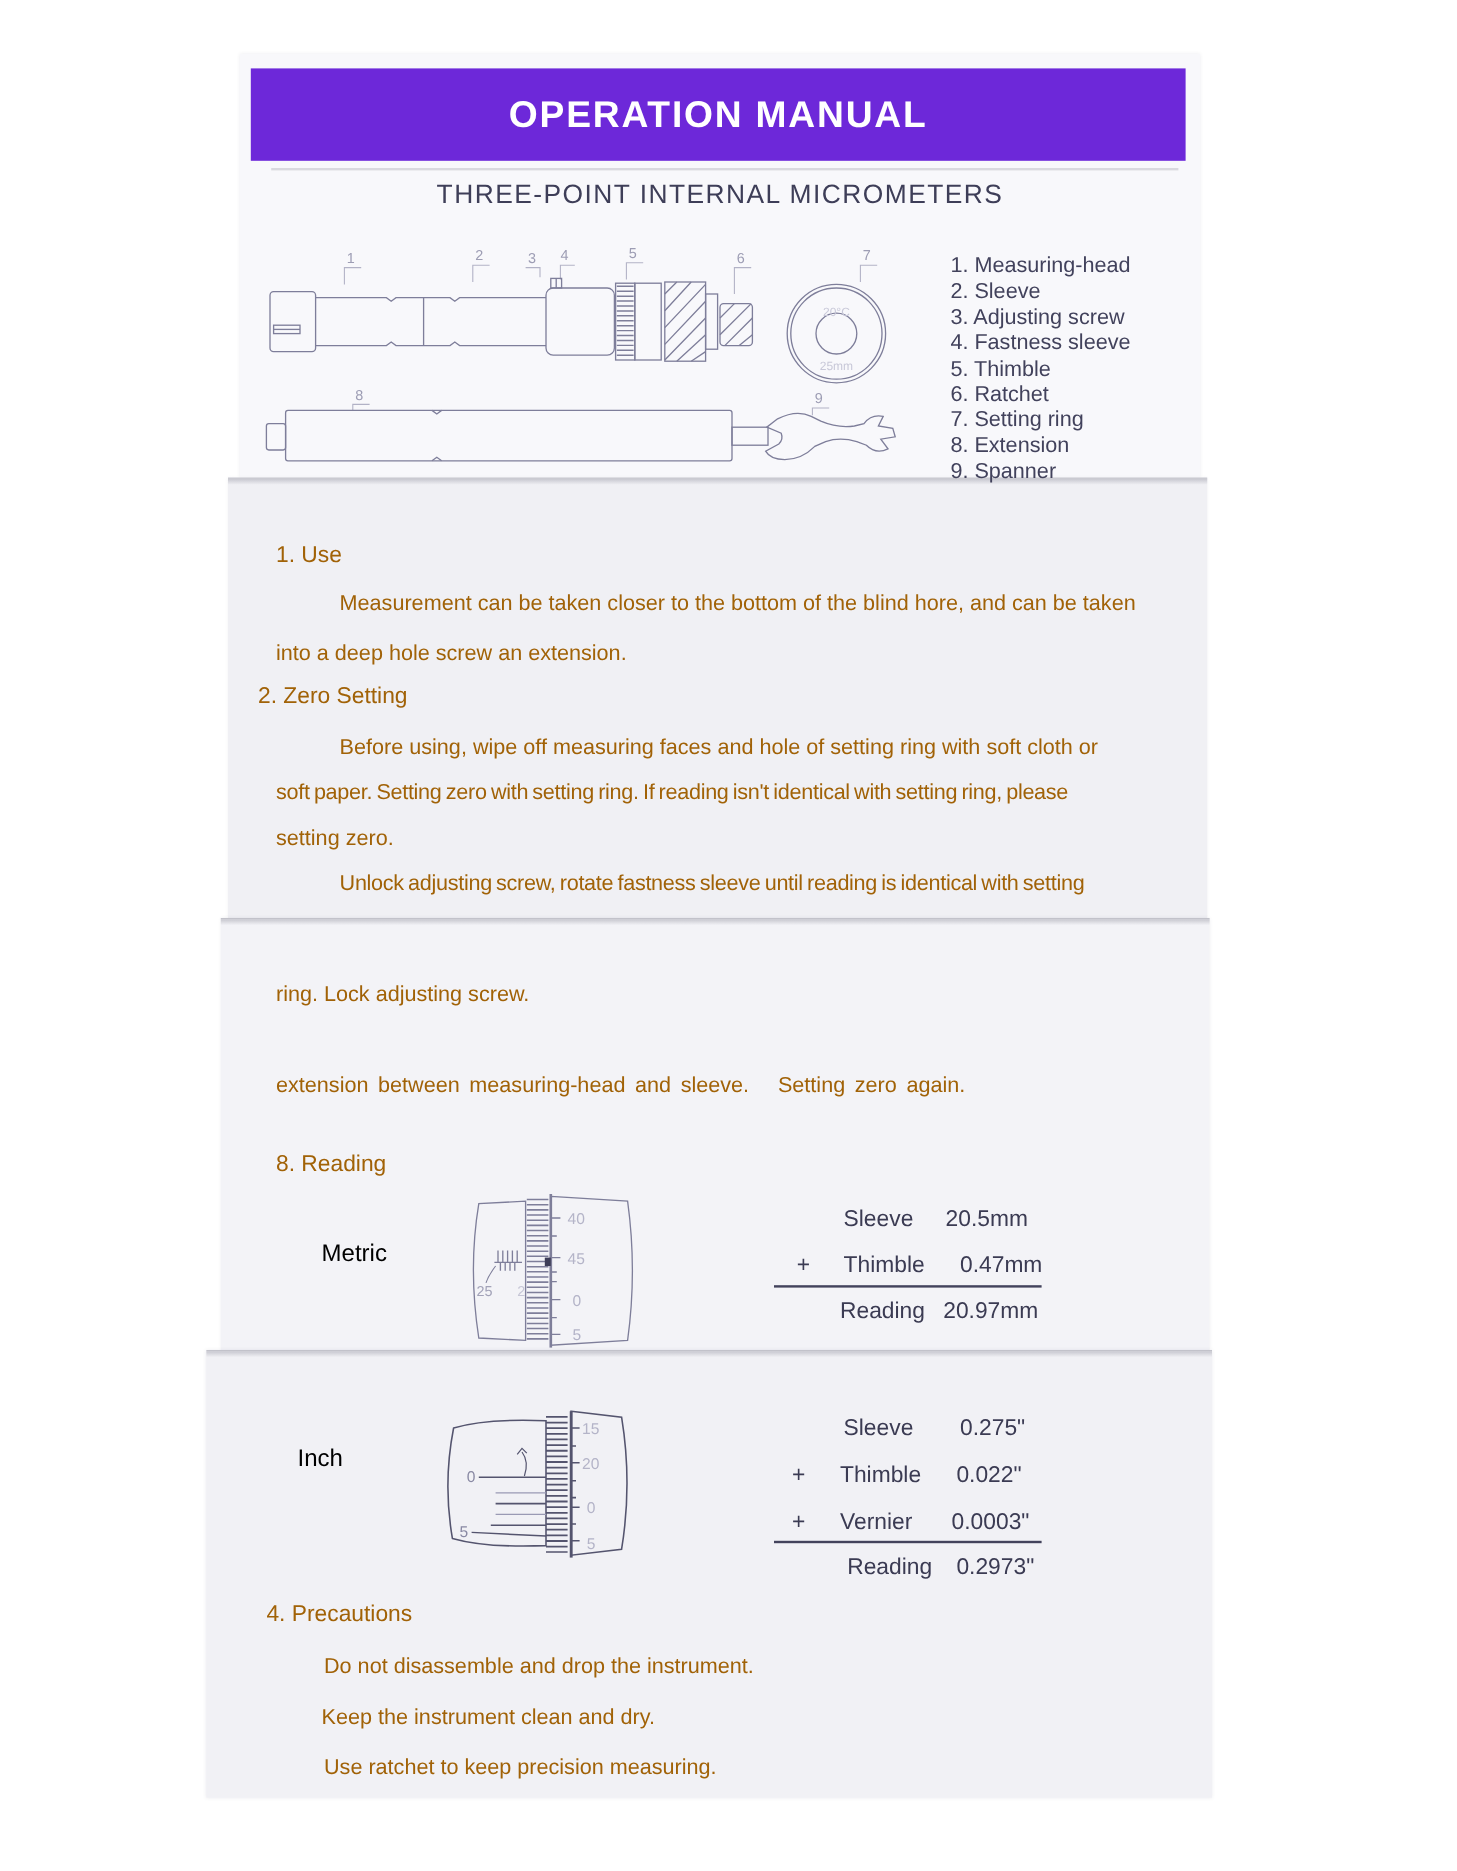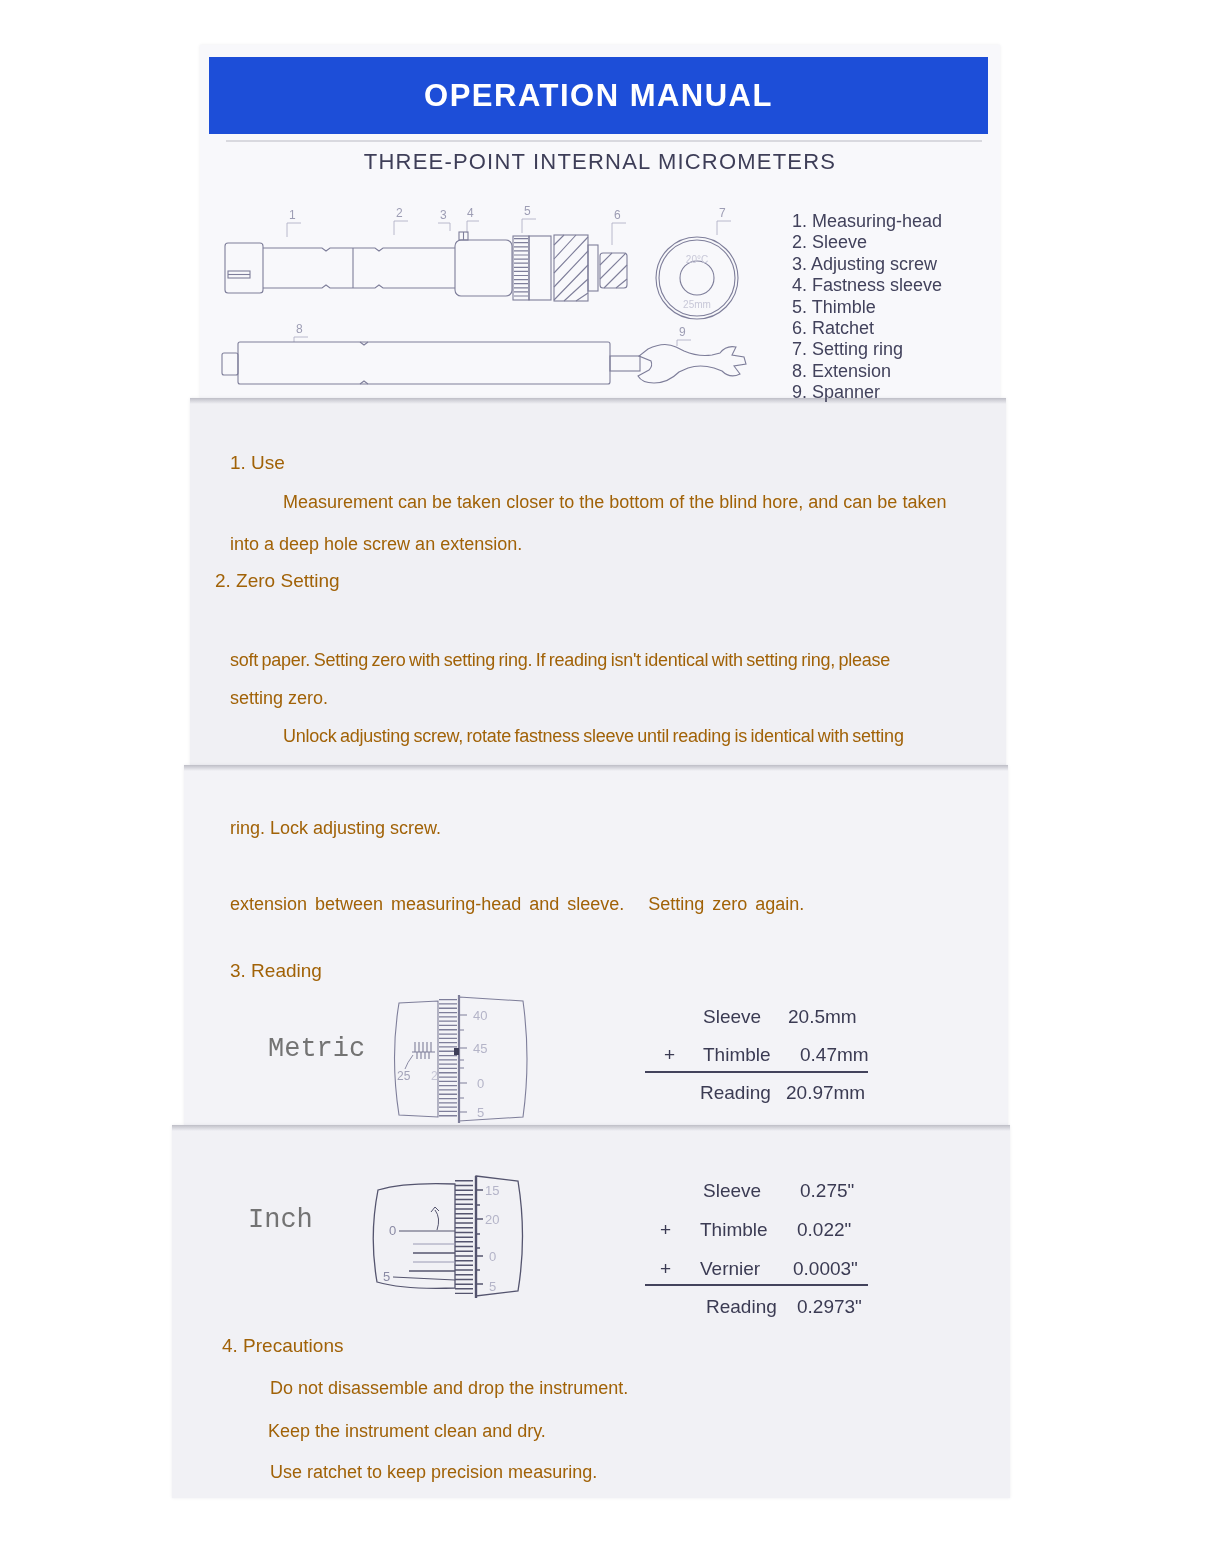--- a/index.html
+++ b/index.html
@@ -6,42 +6,42 @@
   #page {
     position:relative; width:1214px; height:1559px; background:#ffffff;
     font-family:"Liberation Sans","DejaVu Sans",sans-serif; overflow:hidden;
   }
   .panel { position:absolute; box-shadow:0 0 3px rgba(70,70,100,0.10); }
   .fold  { position:absolute; height:5px; background:linear-gradient(#c7c7cf, rgba(255,255,255,0)); }
   .foldline { position:absolute; height:1px; background:#c2c2ca; }
 
   #title-bar {
     position:absolute; left:209px; top:57px; width:779px; height:77px;
-    background:#1d4ed8; color:#ffffff; text-align:center; line-height:77px;
+    background:#6d28d9; color:#ffffff; text-align:center; line-height:77px;
     font-size:31px; font-weight:bold; letter-spacing:1.5px;
   }
   #title-underline { position:absolute; left:226px; top:140px; width:756px; height:2px; background:#d9d9df; }
   #subtitle {
     position:absolute; left:200px; top:149px; width:800px; text-align:center;
     font-size:22px; letter-spacing:1.2px; color:#3e3e58;
   }
 
   .line { position:absolute; font-size:18px; color:#a16207; white-space:pre; }
   .heading { font-size:19px; }
   .tight  { letter-spacing:-0.25px; word-spacing:-1.2px; }
   .spread { word-spacing:7px; }
   .spread2{ word-spacing:3px; }
 
   #parts-list { position:absolute; left:792px; top:211px; margin:0; padding:0; list-style:none; }
   #parts-list li { font-size:18px; line-height:21.4px; color:#42425c; white-space:pre; }
 
   .calc-label { position:absolute; font-size:19px; color:#3b3b53; white-space:pre; }
   .calc-rule  { position:absolute; width:223px; height:2px; background:#43435c; }
 
-  .big-label { position:absolute; font-size:27px; color:#737373;font-family:Liberation Mono, monospace; }
+  .big-label { position:absolute; font-size:20px; color:#000000; }
 
   svg { position:absolute; overflow:visible; }
   svg text { font-family:"Liberation Sans","DejaVu Sans",sans-serif; }
   .callout { fill:#9d9db4; font-size:12px; }
   .leader  { stroke:#b2b2c6; stroke-width:0.9; fill:none; }
   .draw    { stroke:#7e7e9a; stroke-width:1.1; fill:none; }
   .drawdark{ stroke:#54546e; stroke-width:1.3; fill:none; }
   .faint   { fill:#c8c8d8; }
   .scale-num { fill:#b4b4c8; font-size:13px; }
 </style>
@@ -144,28 +144,29 @@
     <li>7. Setting ring</li>
     <li>8. Extension</li>
     <li>9. Spanner</li>
   </ul>
 
   <div class="line heading" style="left:230px;top:452px;">1. Use</div>
   <div class="line" style="left:283px;top:492px;">Measurement can be taken closer to the bottom of the blind hore, and can be taken</div>
   <div class="line" style="left:230px;top:534px;">into a deep hole screw an extension.</div>
 
   <div class="line heading" style="left:215px;top:570px;">2. Zero Setting</div>
+  <div class="line" style="left:283px;top:612px;">Before using, wipe off measuring faces and hole of setting ring with soft cloth or</div>
   <div class="line tight" style="left:230px;top:650px;">soft paper. Setting zero with setting ring. If reading isn't identical with setting ring, please</div>
   <div class="line" style="left:230px;top:688px;">setting zero.</div>
   <div class="line tight" style="left:283px;top:726px;">Unlock adjusting screw, rotate fastness sleeve until reading is identical with setting</div>
 
   <div class="line" style="left:230px;top:818px;">ring. Lock adjusting screw.</div>
   <div class="line spread2" style="left:230px;top:894px;">extension between measuring-head and sleeve.   Setting zero again.</div>
 
-  <div class="line heading" style="left:230px;top:960px;">3. Reading</div>
+  <div class="line heading" style="left:230px;top:960px;">8. Reading</div>
   <div class="big-label" style="left:268px;top:1034px;">Metric</div>
 
   <svg style="left:385px;top:995px;" width="230" height="130" viewBox="0 0 230 130">
     <g class="draw">
       <path d="M14,8 Q5,62 14,120 L53,122 L53,6 Z"></path>
       <line x1="63" y1="4" x2="63" y2="124" stroke-width="18" stroke-dasharray="1.3,3"></line>
       <line x1="74" y1="0" x2="74" y2="128" stroke-width="2.2"></line>
       <path d="M74,2 L138,6 Q146,64 138,122 L74,126 Z"></path>
       <path d="M74,20 h8 M74,35 h5 M74,53 h8 M74,65 h5 M74,73 h5 M74,88 h8 M74,103 h5 M74,117 h8"></path>
       <path d="M27,57 H50 M30,47 v10 M34,47 v10 M38,47 v10 M42,47 v10 M46,47 v10 M32,57 v7 M36,57 v7 M40,57 v7 M44,57 v7"></path>

